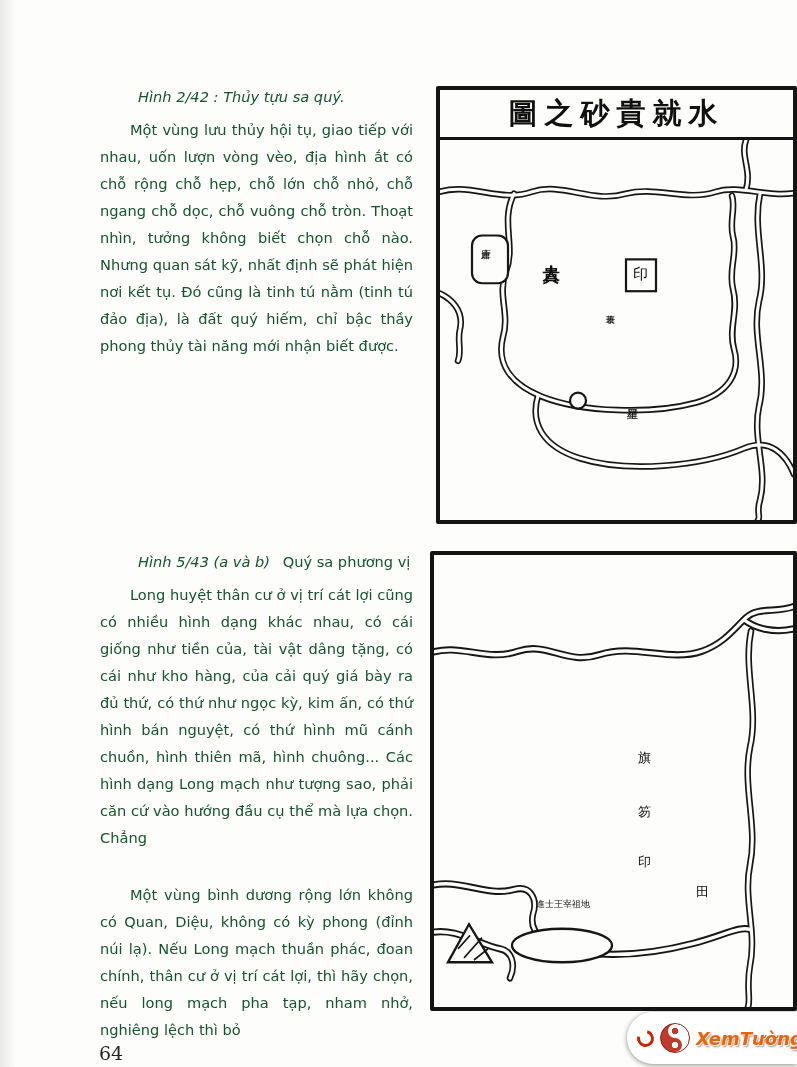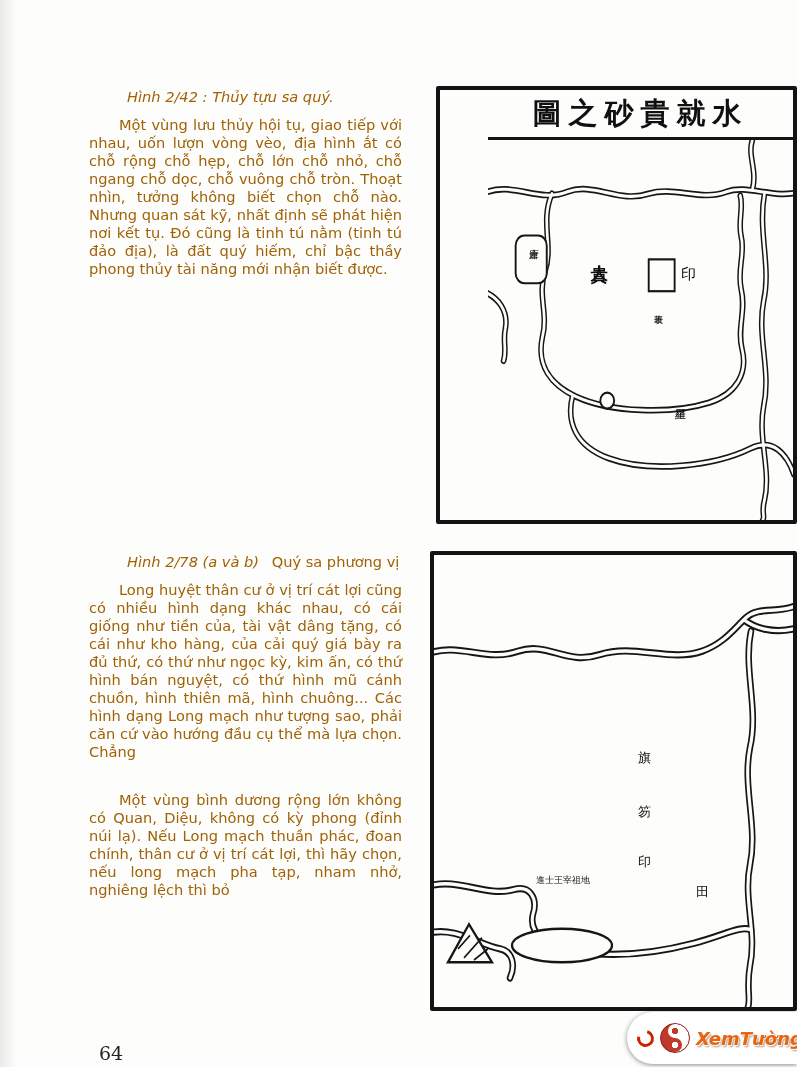--- a/index.html
+++ b/index.html
@@ -2,36 +2,36 @@
 <html><head>
 <meta charset="utf-8">
 <style>
   html,body{margin:0;padding:0;}
   body{width:797px;height:1067px;background:#f3f3f1;font-family:"DejaVu Sans",sans-serif;}
   .page{position:relative;width:797px;height:1067px;background:#fdfdfb;overflow:hidden;}
   .page::before{content:'';position:absolute;left:0;top:0;bottom:0;width:16px;
     background:linear-gradient(90deg,rgba(60,60,60,.10),rgba(0,0,0,0));pointer-events:none;}
 
   
-  .text-section{position:absolute;left:89px;width:313px;color:#a16207;}
+  .text-section{position:absolute;left:100px;width:313px;color:#14532d;}
   #section1{top:86px;}
   #section2{top:551px;}
   .fig-heading{margin:0 0 6px 0;font-size:14.6px;line-height:22px;text-indent:38px;text-align:left;}
   .fig-heading em{font-style:italic;}
   .fig-heading .rest{margin-left:8px;}
-  .body-para{margin:8px 0 0 0;font-size:14.6px;line-height:18px;text-align:justify;text-indent:30px;}
+  .body-para{margin:8px 0 0 0;font-size:14.6px;line-height:27px;text-align:justify;text-indent:30px;}
   .body-para + .body-para{margin-top:30px;}
 
   .page-number{position:absolute;left:99px;top:1042px;font-family:"DejaVu Serif",serif;
     font-size:19px;color:#222;}
 
   
   .diagram{position:absolute;background:#fdfdfb;border:4px solid #141414;border-radius:2px;
     box-sizing:border-box;display:flex;flex-direction:column;}
-  #diagram1{left:436px;top:86px;width:361px;height:438px;padding-left:48px;}
+  #diagram1{left:436px;top:86px;width:361px;height:438px;}
   #diagram2{left:430px;top:551px;width:367px;height:460px;}
   .diagram-title{flex:0 0 auto;display:flex;align-items:center;justify-content:center;
     border-bottom:3px solid #141414;font-family:"DejaVu Serif",serif;font-weight:700;
     font-size:29px;letter-spacing:7px;color:#101010;white-space:nowrap;overflow:hidden;}
   #diagram1 .diagram-title{height:47px;}
   #diagram2 .diagram-title{height:50px;}
   .map{flex:1 1 auto;position:relative;}
   .map svg{position:absolute;left:0;top:0;width:100%;height:100%;}
   g.outs use{stroke:#161616;stroke-width:6.5;fill:none;stroke-linecap:round;}
   g.ins  use{stroke:#fdfdfb;stroke-width:3.1;fill:none;stroke-linecap:round;}
@@ -44,21 +44,21 @@
   .lab-store{left:40px;top:101px;font-size:10px;}
   .lab-noble{left:102px;top:112px;font-size:17px;font-weight:700;}
   .lab-seal1{left:193px;top:127px;font-size:15px;}
   .lab-pillar{left:165px;top:168px;font-size:9px;}
   .lab-star{left:186px;top:260px;font-size:11px;}
   
   .lab-flag{left:204px;top:196px;font-size:13px;}
   .lab-tablet{left:204px;top:250px;font-size:13px;}
   .lab-seal2{left:204px;top:300px;font-size:13px;}
   .lab-field{left:262px;top:330px;font-size:13px;}
-  .lab-tomb{left:84px;top:321px;width:90px;font-size:9px;text-align:center;}
+  .lab-tomb{left:84px;top:345px;width:90px;font-size:9px;text-align:center;}
 
   
   .watermark{position:absolute;left:627px;top:1012px;width:170px;height:52px;background:#fff;
     border-radius:26px 0 0 26px;box-shadow:0 1px 5px rgba(0,0,0,.45);
     display:flex;align-items:center;gap:6px;padding:0 6px 0 10px;box-sizing:border-box;}
   .swirl{width:11px;height:11px;border:3px solid #cc2200;border-radius:50%;
     border-top-color:transparent;transform:rotate(-30deg);flex:0 0 auto;}
   .yinyang{width:28px;height:28px;position:relative;border-radius:50%;flex:0 0 auto;
     background:linear-gradient(90deg,#c0392b 50%,#fff 50%);border:1.5px solid #8e1d12;overflow:hidden;}
   .yinyang::before{content:'';position:absolute;top:0;left:6.5px;width:14px;height:14px;border-radius:50%;
@@ -75,21 +75,21 @@
 
   <div id="section1" class="text-section">
     <p class="fig-heading">
       <em>Hình 2/42 : Thủy tựu sa quý.</em>
     </p>
     <p class="body-para">Một vùng lưu thủy hội tụ, giao tiếp với nhau, uốn lượn vòng vèo, địa hình ắt có chỗ rộng chỗ hẹp, chỗ lớn chỗ nhỏ, chỗ ngang chỗ dọc, chỗ vuông chỗ tròn. Thoạt nhìn, tưởng không biết chọn chỗ nào. Nhưng quan sát kỹ, nhất định sẽ phát hiện nơi kết tụ. Đó cũng là tinh tú nằm (tinh tú đảo địa), là đất quý hiếm, chỉ bậc thầy phong thủy tài năng mới nhận biết được.</p>
   </div>
 
   <div id="section2" class="text-section">
     <p class="fig-heading">
-      <em>Hình 2/78 (a và b)</em>
+      <em>Hình 5/43 (a và b)</em>
       <span class="rest">Quý sa phương vị</span>
     </p>
     <p class="body-para">Long huyệt thân cư ở vị trí cát lợi cũng có nhiều hình dạng khác nhau, có cái giống như tiền của, tài vật dâng tặng, có cái như kho hàng, của cải quý giá bày ra đủ thứ, có thứ như ngọc kỳ, kim ấn, có thứ hình bán nguyệt, có thứ hình mũ cánh chuồn, hình thiên mã, hình chuông... Các hình dạng Long mạch như tượng sao, phải căn cứ vào hướng đầu cụ thể mà lựa chọn. Chẳng</p>
     <p class="body-para">Một vùng bình dương rộng lớn không có Quan, Diệu, không có kỳ phong (đỉnh núi lạ). Nếu Long mạch thuần phác, đoan chính, thân cư ở vị trí cát lợi, thì hãy chọn, nếu long mạch pha tạp, nham nhở, nghiêng lệch thì bỏ</p>
   </div>
 
   <div id="diagram1" class="diagram">
     <div class="diagram-title">圖之砂貴就水</div>
     <div class="map">
       <svg viewBox="0 0 353 382" preserveAspectRatio="none" xmlns="http://www.w3.org/2000/svg" xmlns:xlink="http://www.w3.org/1999/xlink">

